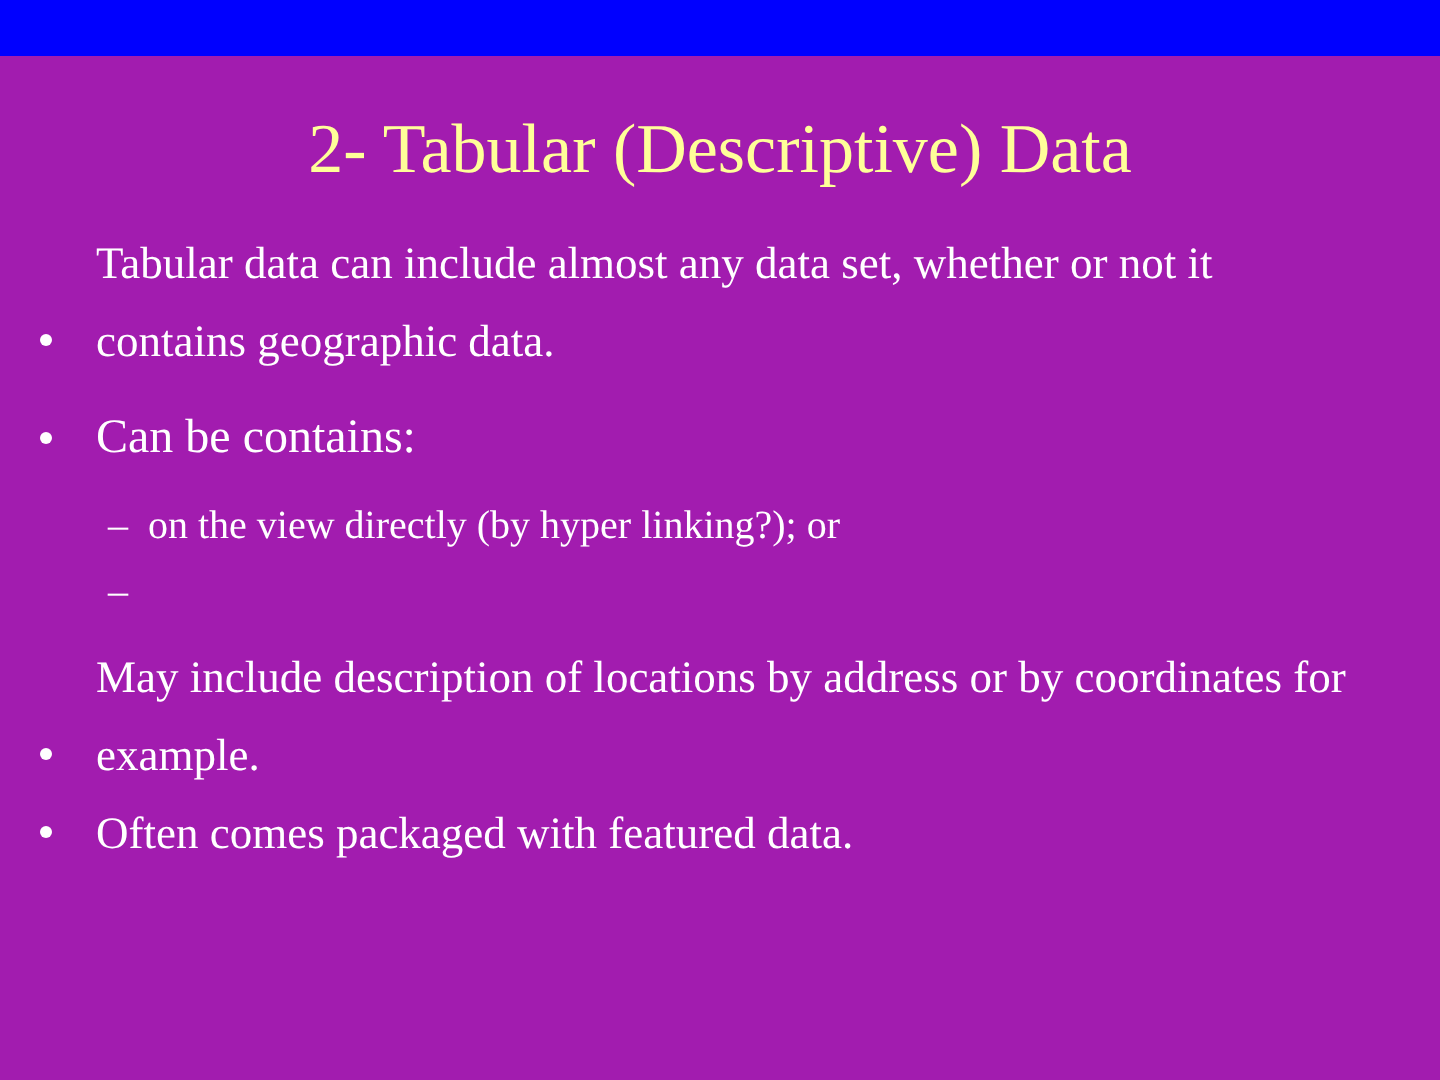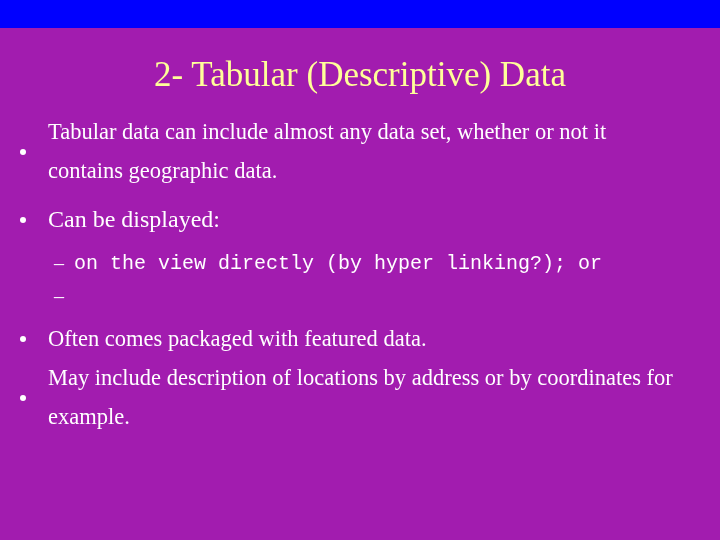--- a/index.html
+++ b/index.html
@@ -35,21 +35,21 @@
     font-weight: normal;
   }
   .body-area {
     position: absolute;
     left: 0;
     top: 84px;
     width: 720px;
   }
   .bullet-row {
     display: flex;
-    align-items: center;
+    align-items: flex-end;
     color: #ffffff;
   }
   
   .lvl1 {
     padding-left: 14px;
     font-size: 22.5px;
     line-height: 39px;
   }
   .lvl1 .marker {
     width: 34px;
@@ -82,21 +82,20 @@
   .lvl2 .marker {
     width: 20px;
     flex: 0 0 20px;
     text-align: left;
     font-size: 20px;
     line-height: 33px;
   }
   .lvl2 .content {
     flex: 1 1 auto;
     padding-right: 44px;
-    font-family: Liberation Mono, monospace;
   }
   .u {
     text-decoration: underline;
     text-underline-offset: 2px;
   }
   .big {
     font-size: 24px;
   }
   .spacer-6 { height: 6px; }
   .spacer-8 { height: 8px; }
@@ -113,41 +112,41 @@
 
     <div class="bullet-row lvl1">
       <span class="marker"><span class="dot"></span></span>
       <span class="content">Tabular data can include almost any data set, whether or not it contains geographic data.</span>
     </div>
 
     <div class="spacer-10"></div>
 
     <div class="bullet-row lvl1">
       <span class="marker"><span class="dot"></span></span>
-      <span class="content big">Can be displayed:</span>
+      <span class="content big">Can be contains:</span>
     </div>
 
     <div class="spacer-8"></div>
 
     <div class="bullet-row lvl2">
       <span class="marker">–</span>
       <span class="content">on the view directly (by hyper linking?); or</span>
     </div>
 
     <div class="bullet-row lvl2">
       <span class="marker">–</span>
     </div>
 
     <div class="spacer-6"></div>
 
 
     <div class="bullet-row lvl1">
       <span class="marker"><span class="dot"></span></span>
-      <span class="content">Often comes packaged with featured data.</span>
+      <span class="content">May include description of locations by address or by coordinates for example.</span>
     </div>
 
     <div class="bullet-row lvl1">
       <span class="marker"><span class="dot"></span></span>
-      <span class="content">May include description of locations by address or by coordinates for example.</span>
+      <span class="content">Often comes packaged with featured data.</span>
     </div>
 
   </div>
 </div>
 
 </body></html>

